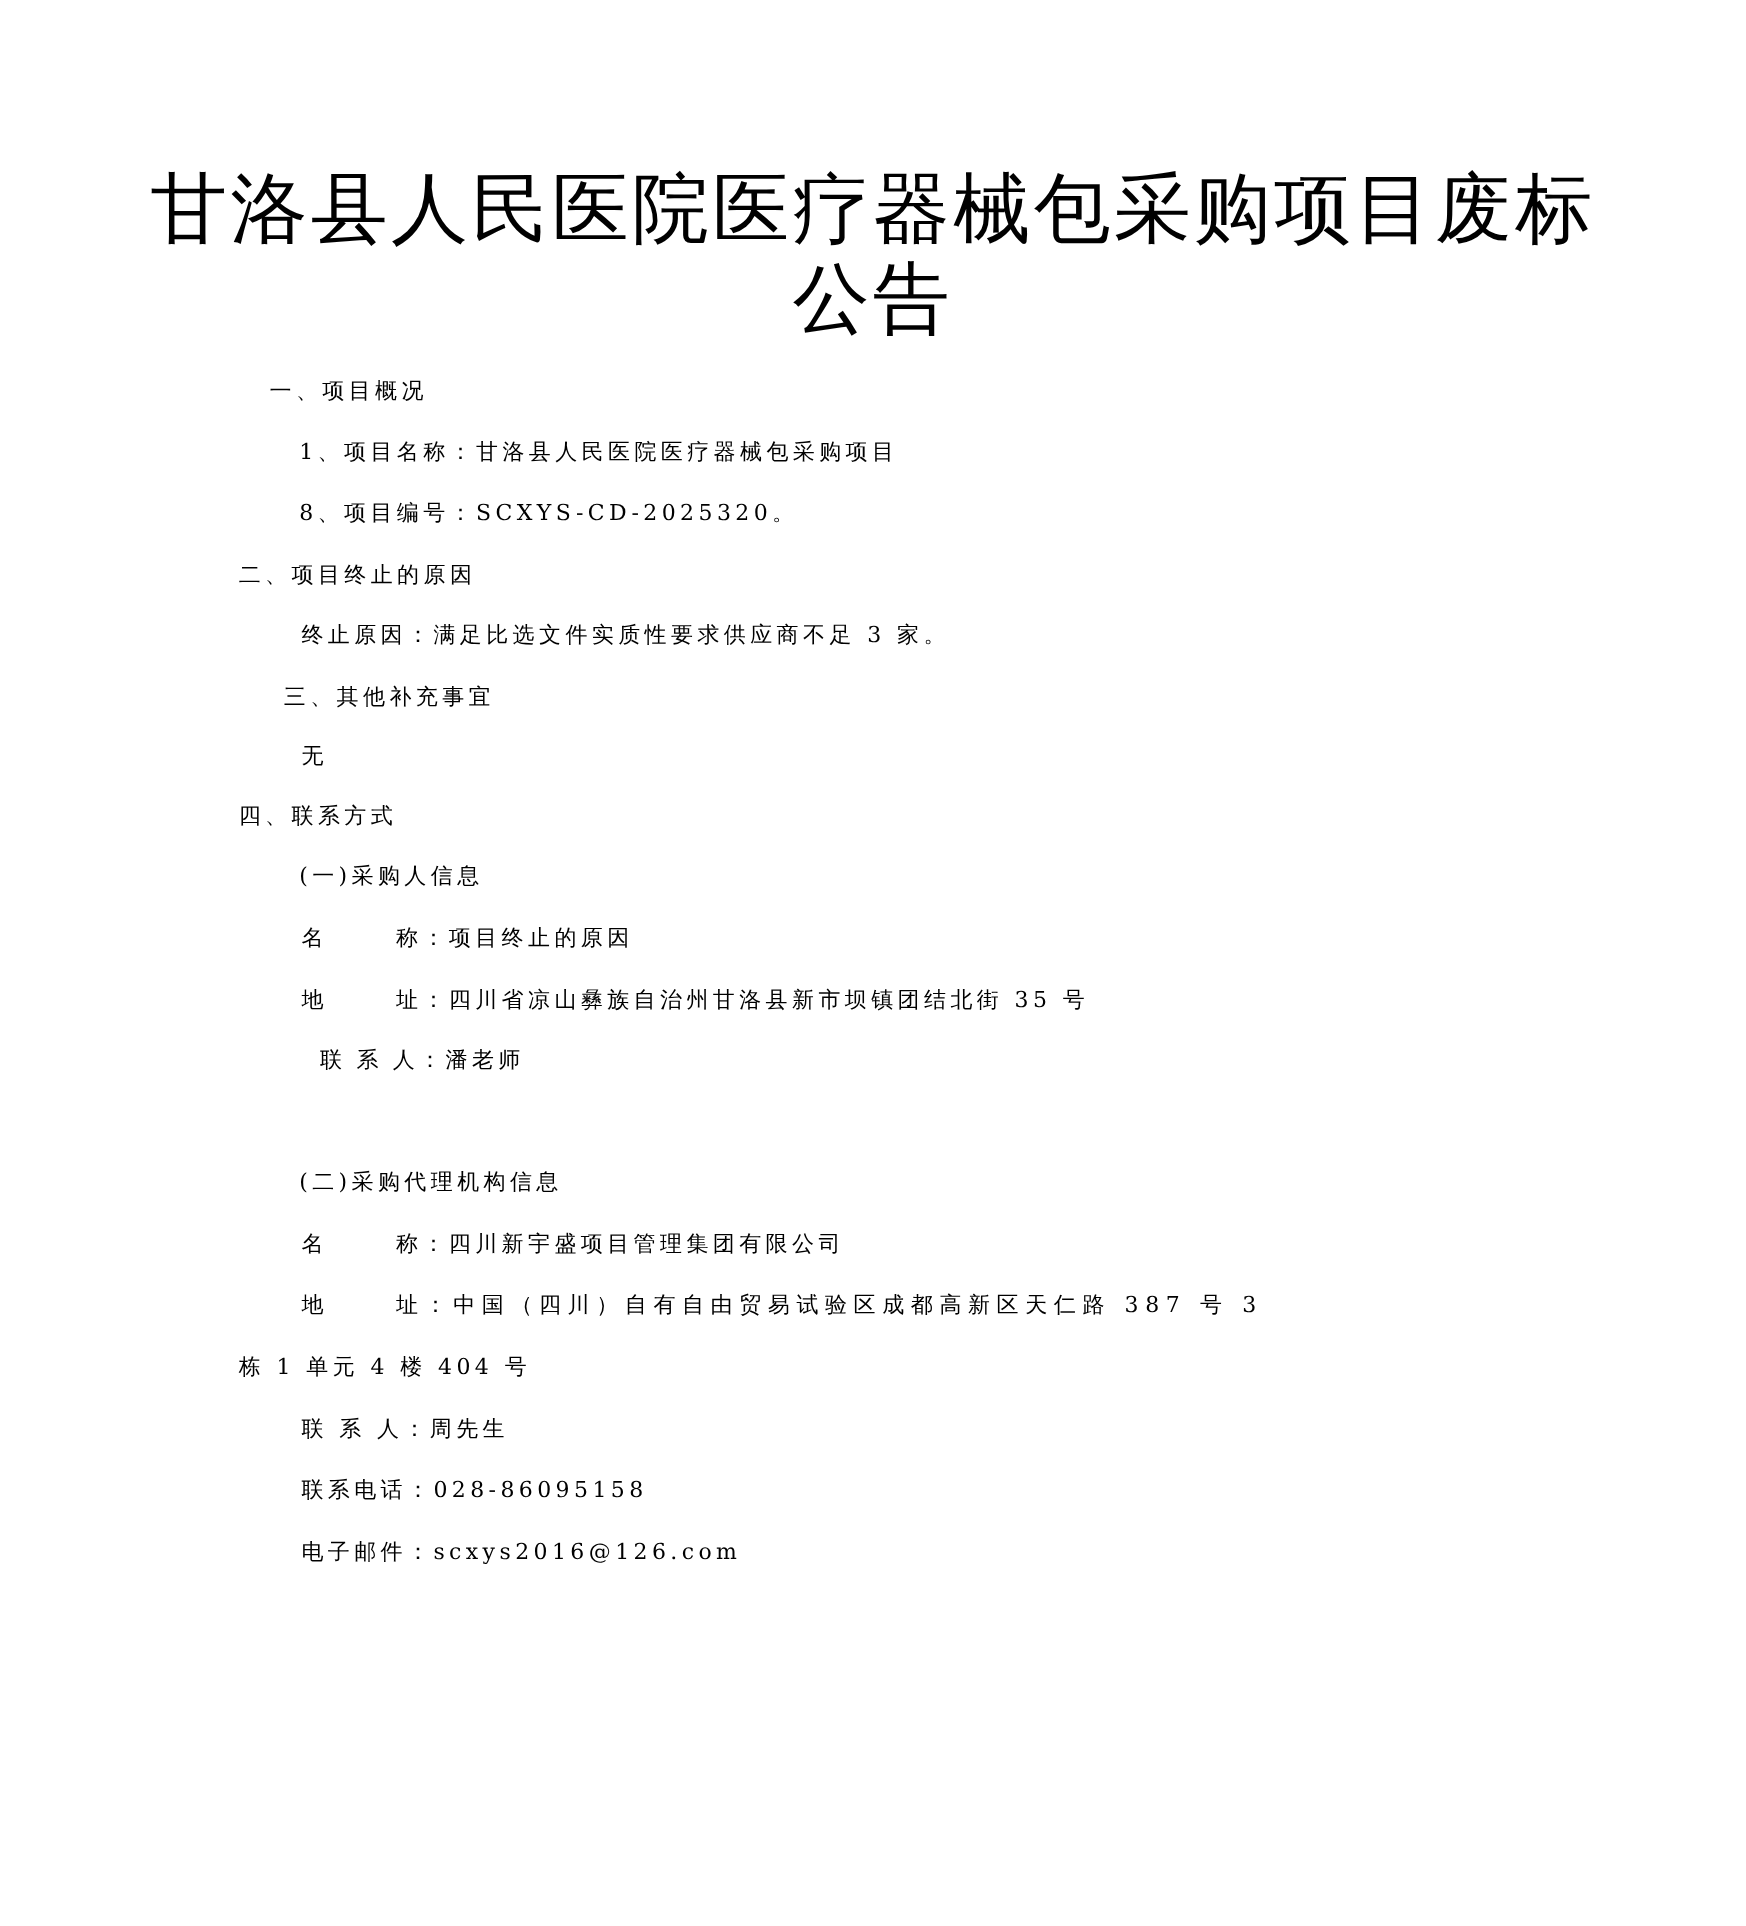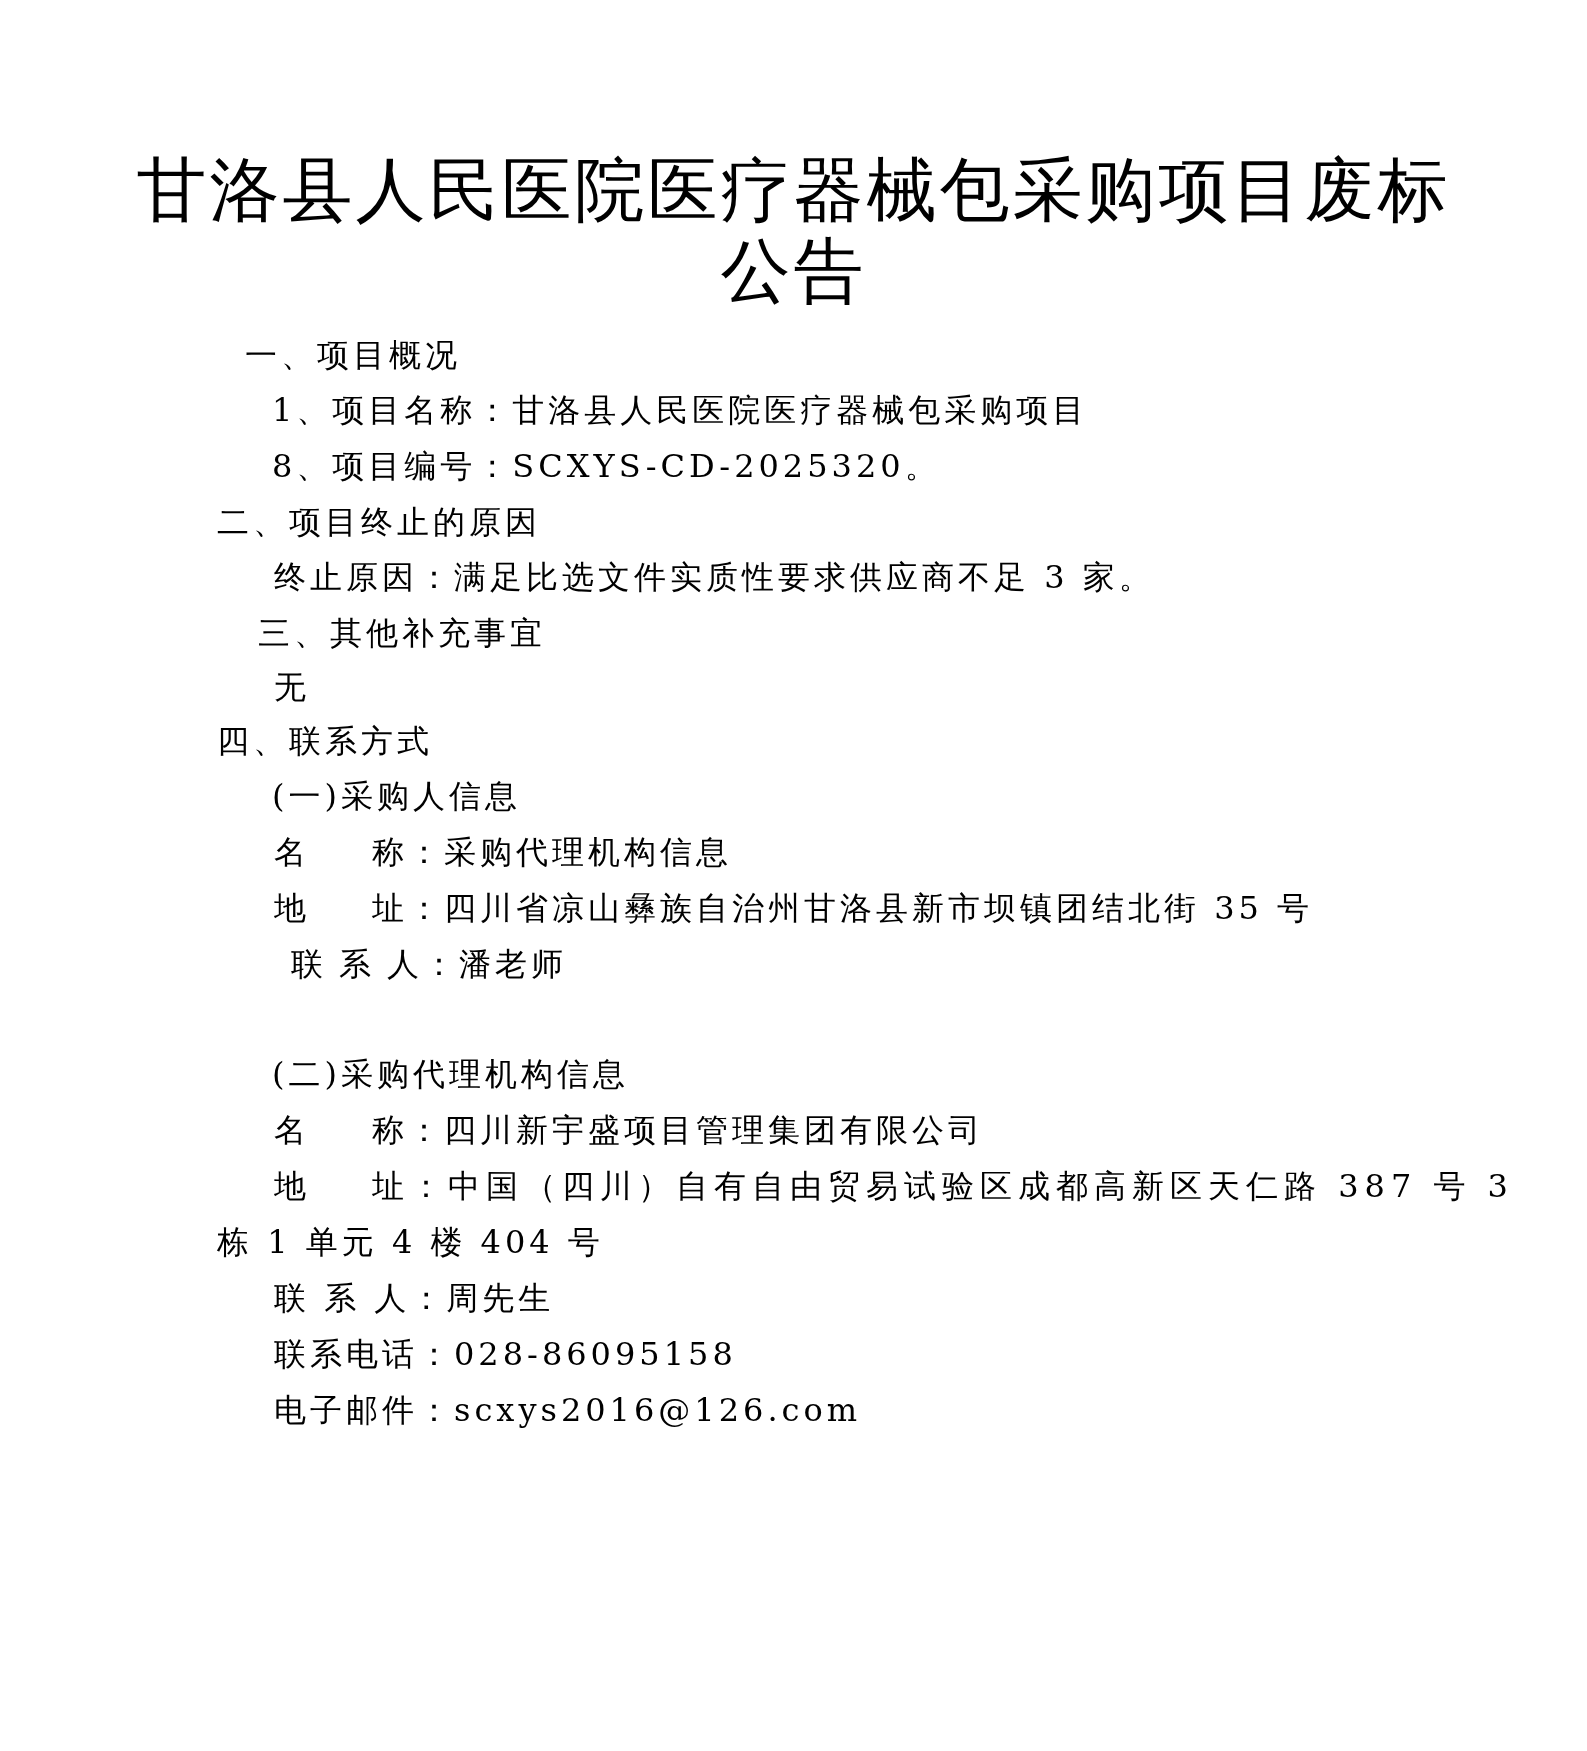--- a/index.html
+++ b/index.html
@@ -29,21 +29,21 @@
     font-size: 70px;
     letter-spacing: 3px;
     line-height: 70px;
     font-weight: normal;
     margin: 0;
   }
   .title.l1 { top: 155px; }
   .title.l2 { top: 236px; }
   .line {
     position: absolute;
-    font-size: 32px;
+    font-size: 20px;
     line-height: 40px;
     letter-spacing: 4px;
     white-space: nowrap;
   }
   .sp { display: inline-block; width: 62px; }
 </style>
 </head>
 <body>
 
 <div class="page">
@@ -59,21 +59,21 @@
   <div class="line" style="left:274px; top:557px;">终止原因：满足比选文件实质性要求供应商不足 3 家。</div>
 
   <div class="line" style="left:217px; top:613px;margin-left:41px;">三、其他补充事宜</div>
   <div class="line" style="left:274px; top:667px;">无</div>
 
   <div class="line" style="left:217px; top:721px;">四、联系方式</div>
 
   <div class="line" style="left:272px; top:776px;">(一)采购人信息</div>
 
   <div class="line" style="left:274px; top:832px;">
-    <span>名</span><span class="sp"></span><span>称：</span><span>采购代理机构信息</span>
+    <span>名</span><span class="sp"></span><span>称：</span><span>项目终止的原因</span>
   </div>
 
   <div class="line" style="left:274px; top:888px;">
     <span>地</span><span class="sp"></span><span>址：</span><span>四川省凉山彝族自治州甘洛县新市坝镇团结北街 35 号</span>
   </div>
 
   <div class="line" style="left:291px; top:944px;font-family:Liberation Serif, serif;">
     <span>联 系 人：</span><span>潘老师</span>
   </div>
 

